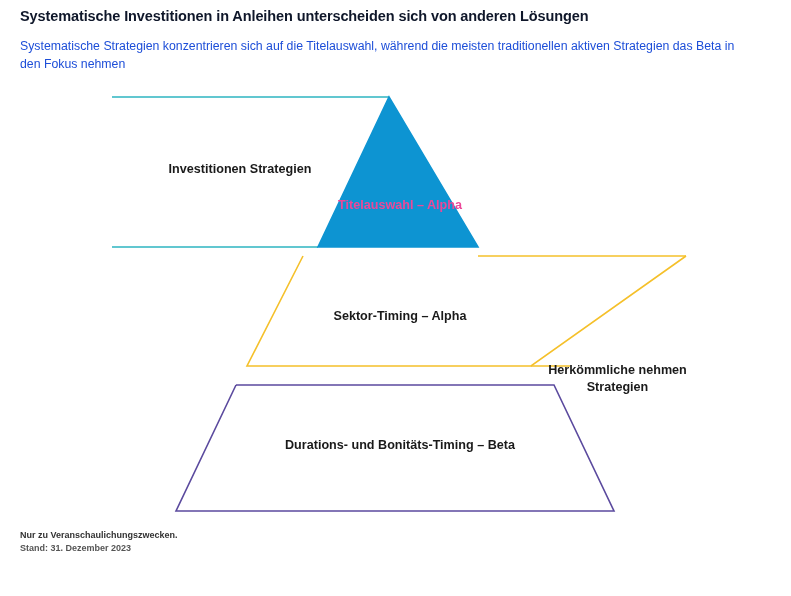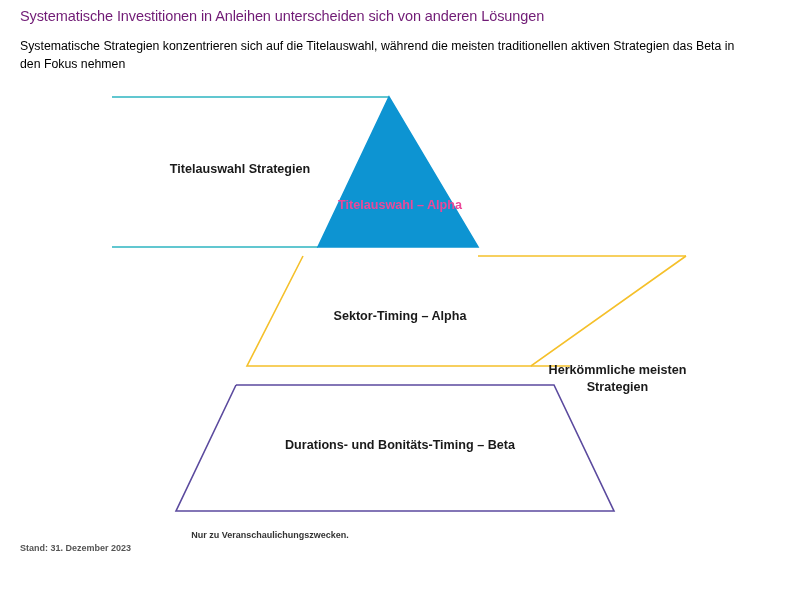--- a/index.html
+++ b/index.html
@@ -20,33 +20,33 @@
     width: 791px;
     height: 596px;
     box-sizing: border-box;
   }
   .title {
     position: absolute;
     left: 20px;
     top: 8px;
     width: 750px;
     font-size: 14.5px;
-    font-weight: normal;
-    color: #701a75;
+    font-weight: bold;
+    color: #0f172a;
     letter-spacing: -0.1px;
   }
   .subtitle {
     position: absolute;
     left: 20px;
     top: 38px;
     width: 735px;
     font-size: 12.3px;
     font-weight: normal;
     line-height: 1.45;
-    color: #000000;
+    color: #1d4ed8;
   }
   .chart-area {
     position: absolute;
     left: 0;
     top: 80px;
     width: 791px;
     height: 450px;
   }
   .chart-svg {
     position: absolute;
@@ -94,21 +94,20 @@
     position: absolute;
     left: 20px;
     top: 530px;
     width: 500px;
   }
   .fn-bold {
     font-size: 9px;
     font-weight: bold;
     color: #333333;
     margin-bottom: 3px;
-    text-align: center;
   }
   .fn {
     font-size: 9px;
     font-weight: bold;
     color: #555555;
     margin-bottom: 2px;
   }
 </style>
 </head>
 <body>
@@ -135,22 +134,22 @@
       <polygon points="303,176 686,176 531,286 247,286" fill="#ffffff" stroke="#f5c02a" stroke-width="1.6" opacity="0"></polygon>
       <polyline points="303,176 247,286 531,286 686,176" fill="none" stroke="#f5c02a" stroke-width="1.6"></polyline>
 
       <polyline points="236,305 176,431 614,431 554,305 236,305" fill="none" stroke="#5b4a9e" stroke-width="1.6"></polyline>
     </svg>
 
     <div class="label label-apex">Titelauswahl – Alpha</div>
     <div class="label label-mid">Sektor-Timing – Alpha</div>
     <div class="label label-base">Durations- und Bonitäts-Timing – Beta</div>
 
-    <div class="label label-left">Titelauswahl Strategien</div>
-    <div class="label label-right">Herkömmliche meisten Strategien</div>
+    <div class="label label-left">Investitionen Strategien</div>
+    <div class="label label-right">Herkömmliche nehmen Strategien</div>
   </div>
 
   <div class="footnotes">
     <div class="fn-bold">Nur zu Veranschaulichungszwecken.</div>
     <div class="fn">Stand: 31. Dezember 2023</div>
   </div>
 
 </div>
 
 </body></html>

